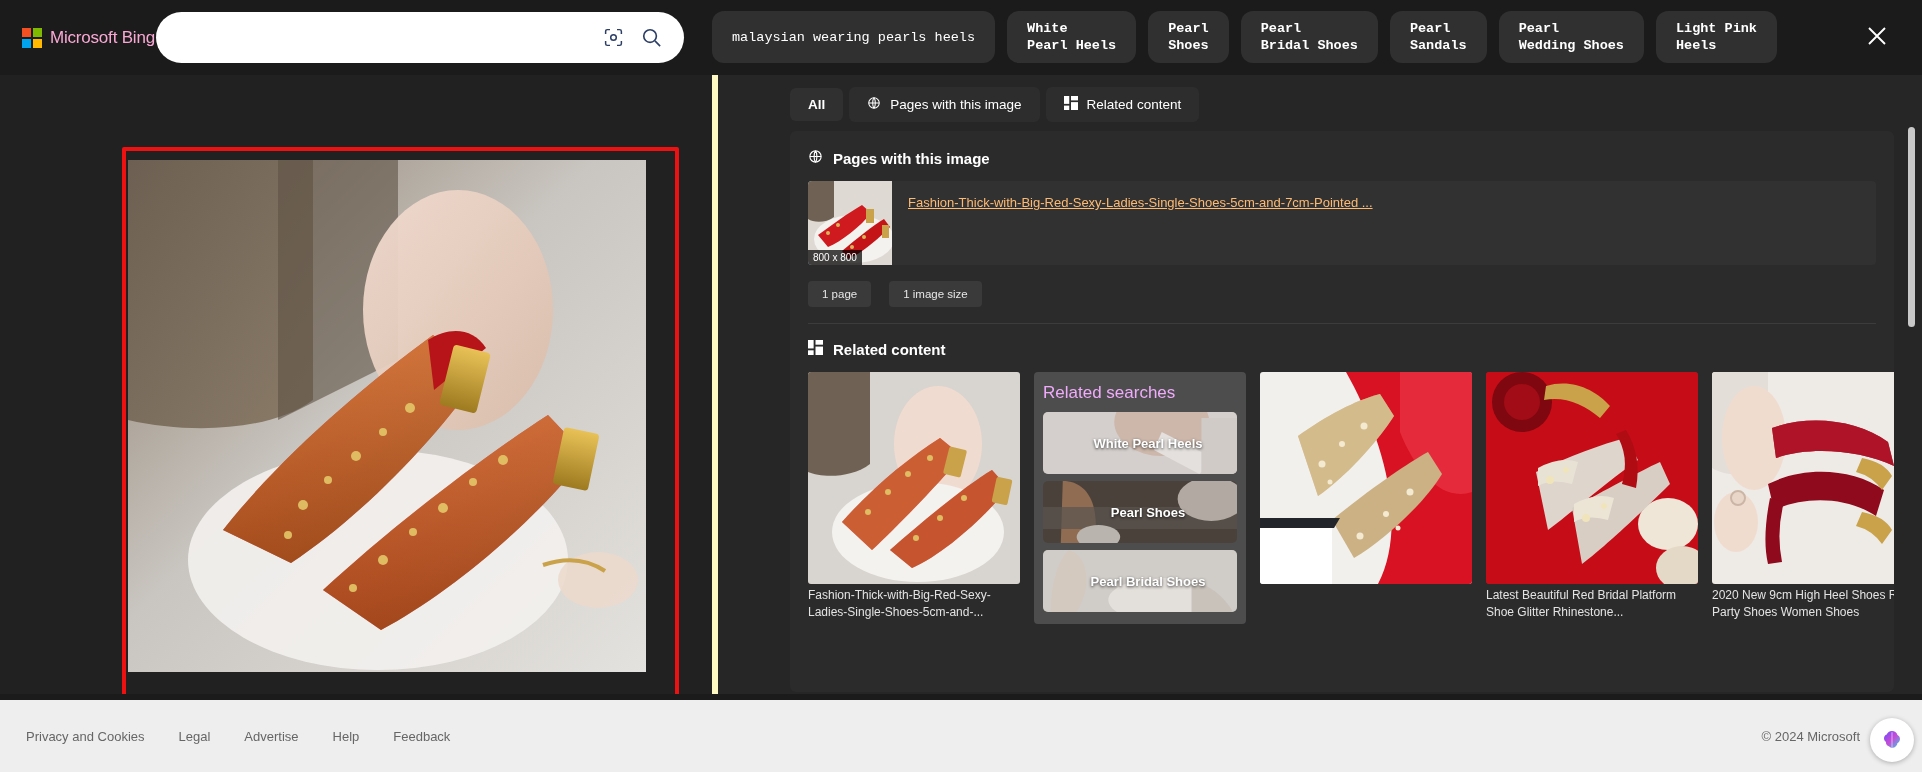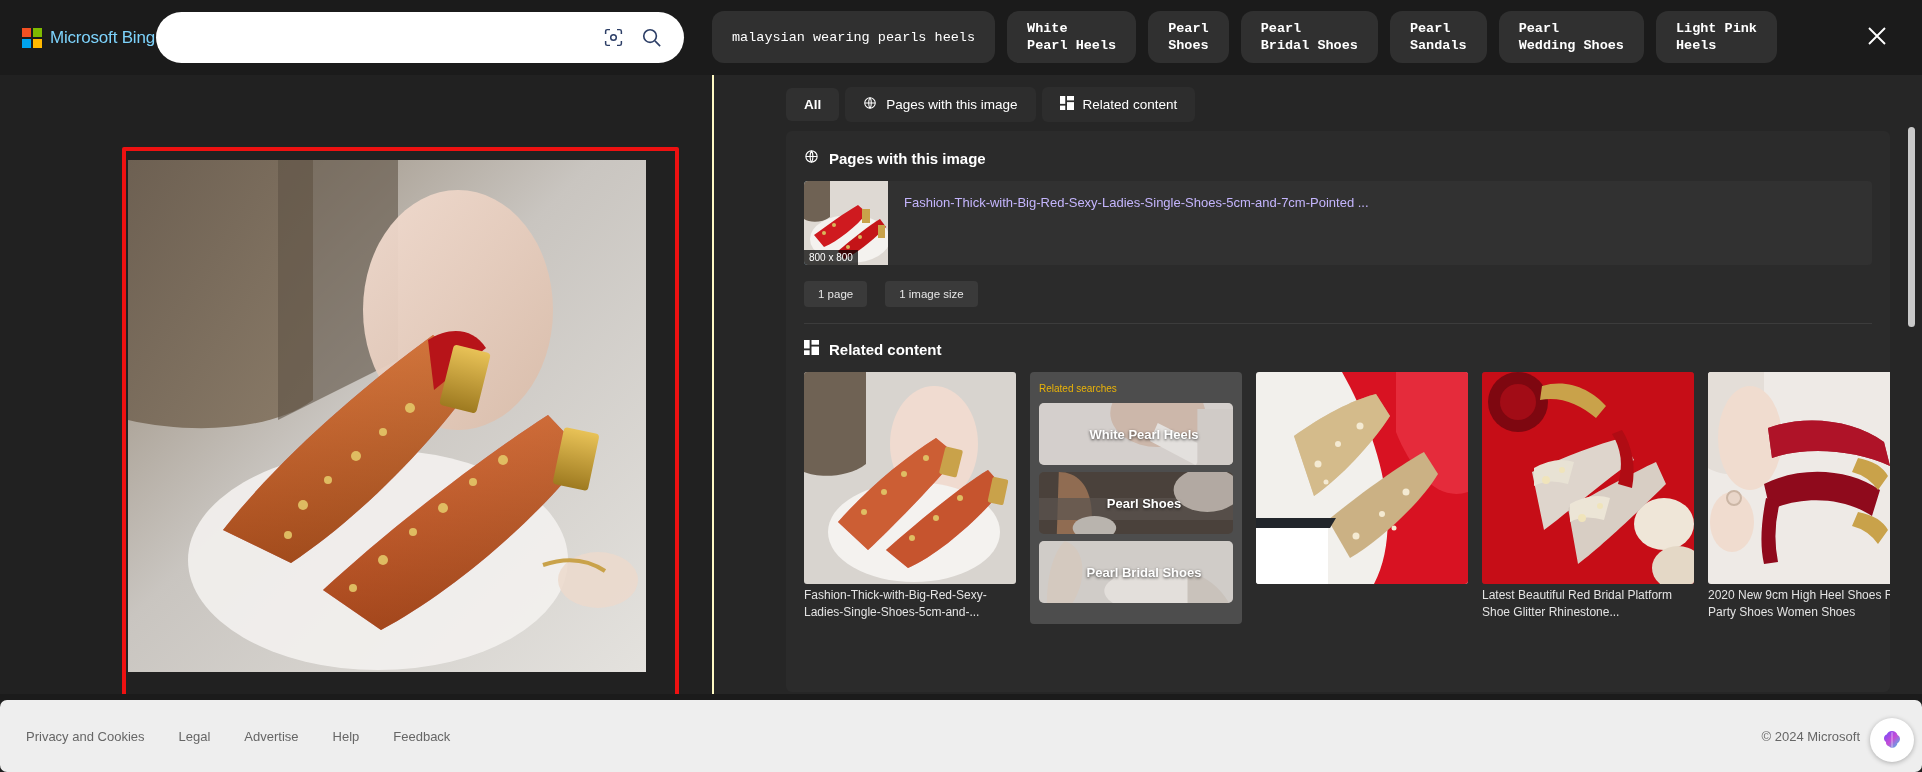--- a/index.html
+++ b/index.html
@@ -25,21 +25,21 @@
   .ms-squares {
     width: 20px; height: 20px;
     display: grid; grid-template-columns: 9px 9px; grid-template-rows: 9px 9px;
     gap: 2px; margin-right: 8px;
   }
   .ms-squares i { display: block; width: 9px; height: 9px; }
   .ms-squares i:nth-child(1){ background:#f25022; }
   .ms-squares i:nth-child(2){ background:#7fba00; }
   .ms-squares i:nth-child(3){ background:#00a4ef; }
   .ms-squares i:nth-child(4){ background:#ffb900; }
-  .bing-word { color:#7dd3fc; font-size: 17px; letter-spacing:-0.2px; white-space:nowrap; }
+  .bing-word { color:#f9a8d4; font-size: 17px; letter-spacing:-0.2px; white-space:nowrap; }
 
   .searchbox {
     position: absolute; left: 156px; top: 12px;
     width: 528px; height: 51px;
     background: #ffffff;
     border-radius: 26px;
     display: flex; align-items: center;
   }
   .searchbox input {
     flex: 1; border: none; outline: none;
@@ -110,21 +110,21 @@
     font-size: 9.5px; font-weight: 700;
     width: 16px; height: 16px; border-radius: 50%;
     display:flex; align-items:center; justify-content:center;
   }
 
   
   .right-pane {
     position: absolute; left: 712px; top: 75px;
     width: 1210px; height: 625px;
     background: #262626;
-    border-left: 2px solid #fef9c3;
+    border-left: 6px solid #fef9c3;
   }
   .tabs {
     position: absolute; left: 72px; top: 12px;
     display: flex; align-items: center; gap: 6px;
   }
   .tab {
     display: flex; align-items: center; gap: 9px;
     padding: 9px 18px; border-radius: 6px;
     font-size: 13.5px; color:#ffffff; font-weight: 700;
     cursor: pointer; background: transparent; white-space:nowrap;
@@ -153,22 +153,23 @@
   }
   .pr-thumb { position: relative; width: 84px; height: 84px; flex: 0 0 84px; background:#0c4a6e; overflow:hidden;}
   .pr-thumb svg { display:block; width:100%; height:100%; }
   .pr-size {
     position: absolute; left: 0; bottom: 0;
     background: rgba(0,0,0,0.72); color:#fff;
     font-size: 10px; padding: 2px 5px;
   }
   .pr-body { padding: 13px 16px; flex:1; min-width:0; }
   .pr-title {
-    color:#c4b5fd; font-size: 13px; line-height: 18px;
+    color:#fdba74; font-size: 13px; line-height: 18px;
     max-width: 720px;
+    text-decoration: underline;
   }
   .pr-url-row { display:flex; align-items:center; gap:7px; margin-top: 9px; }
   .pr-url { color:#b8b8b8; font-size: 11.5px; }
 
   .filter-chips { display:flex; gap: 18px; padding: 16px 0 0 18px; }
   .fchip {
     background: #3a3a3a; color:#e6e6e6;
     font-size: 11.5px; padding: 7px 14px; border-radius: 4px;
     cursor:pointer; white-space:nowrap;
   }
@@ -184,21 +185,21 @@
   .rc-cap {
     color:#e3e3e3; font-size: 12px; line-height: 17px;
     margin-top: 3px; max-height: 34px; overflow:hidden;
   }
 
   .related-searches {
     width: 212px; flex: 0 0 212px;
     background: #4d4d4d; border-radius: 4px;
     padding: 11px 9px 0 9px; height: 252px; overflow:hidden;
   }
-  .rs-title { color:#eab308; font-size: 10px; margin-bottom: 9px; }
+  .rs-title { color:#f0abfc; font-size: 17px; margin-bottom: 9px; }
   .rs-tile {
     position: relative; height: 62px; margin-bottom: 7px;
     border-radius: 5px; overflow:hidden;
     display:flex; align-items:center; justify-content:center;
     cursor:pointer;
   }
   .rs-tile svg { position:absolute; inset:0; width:100%; height:100%; }
   .rs-tile span {
     position: relative; z-index: 2;
     color:#ffffff; font-size: 13px; font-weight: 700;
@@ -217,21 +218,21 @@
     position: absolute; right: 2px; top: 52px;
     width: 7px; height: 200px;
     background: #c9c9c9; border-radius: 4px; cursor: pointer;
   }
 
   
   .footer {
     position: absolute; left: 0; top: 700px;
     width: 1922px; height: 72px;
     background: #eeeeee;
-    display:flex; align-items:center;border-radius:7px;
+    display:flex; align-items:center;
   }
   .footer-links { display:flex; gap: 34px; margin-left: 26px; }
   .footer-links a {
     color:#666666; font-size: 13px; text-decoration:none; cursor:pointer;
   }
   .copyright {
     position:absolute; right: 62px;
     color:#666666; font-size: 13px;
   }
   .copilot-btn {

